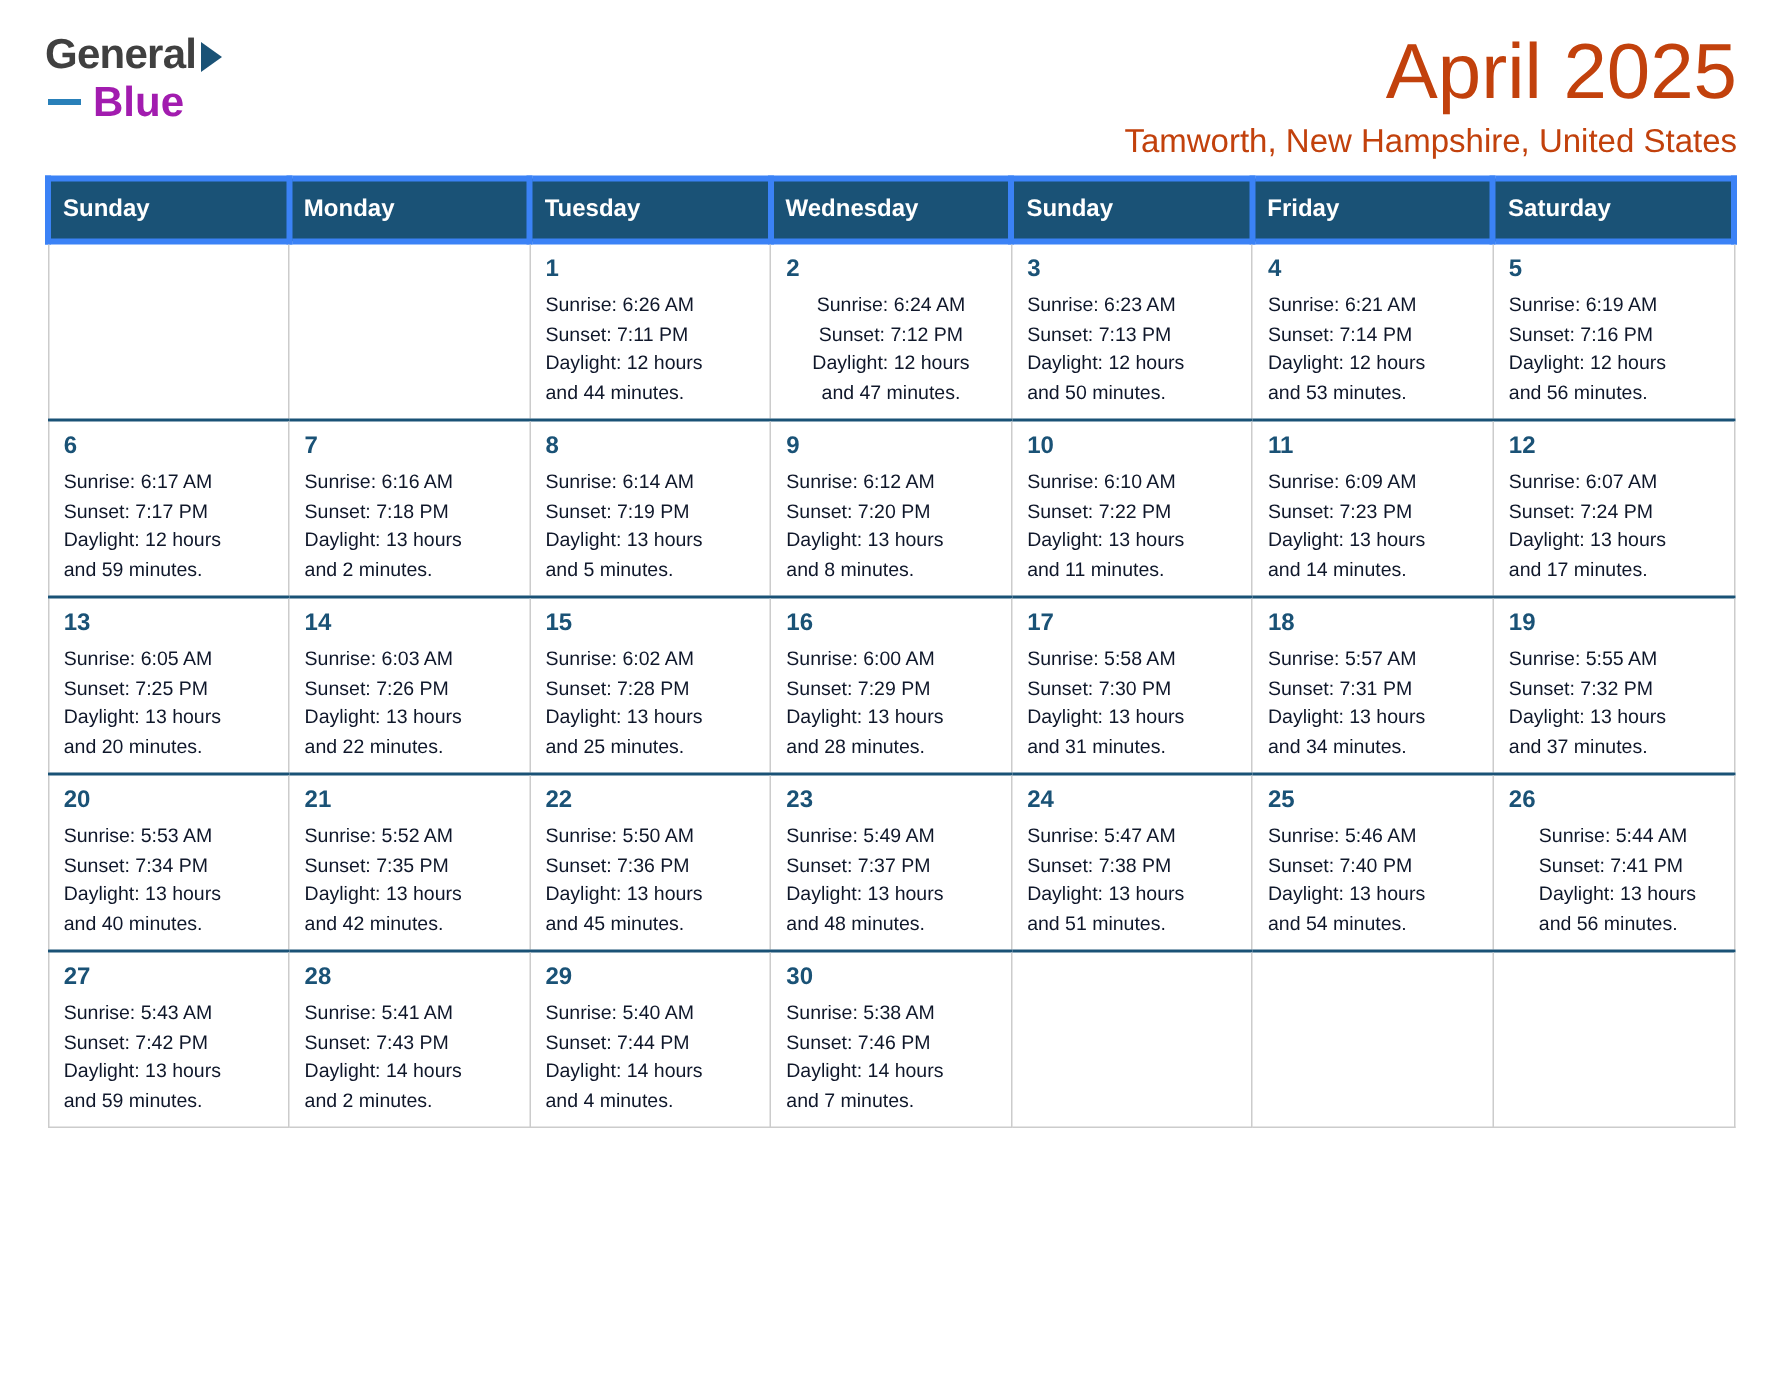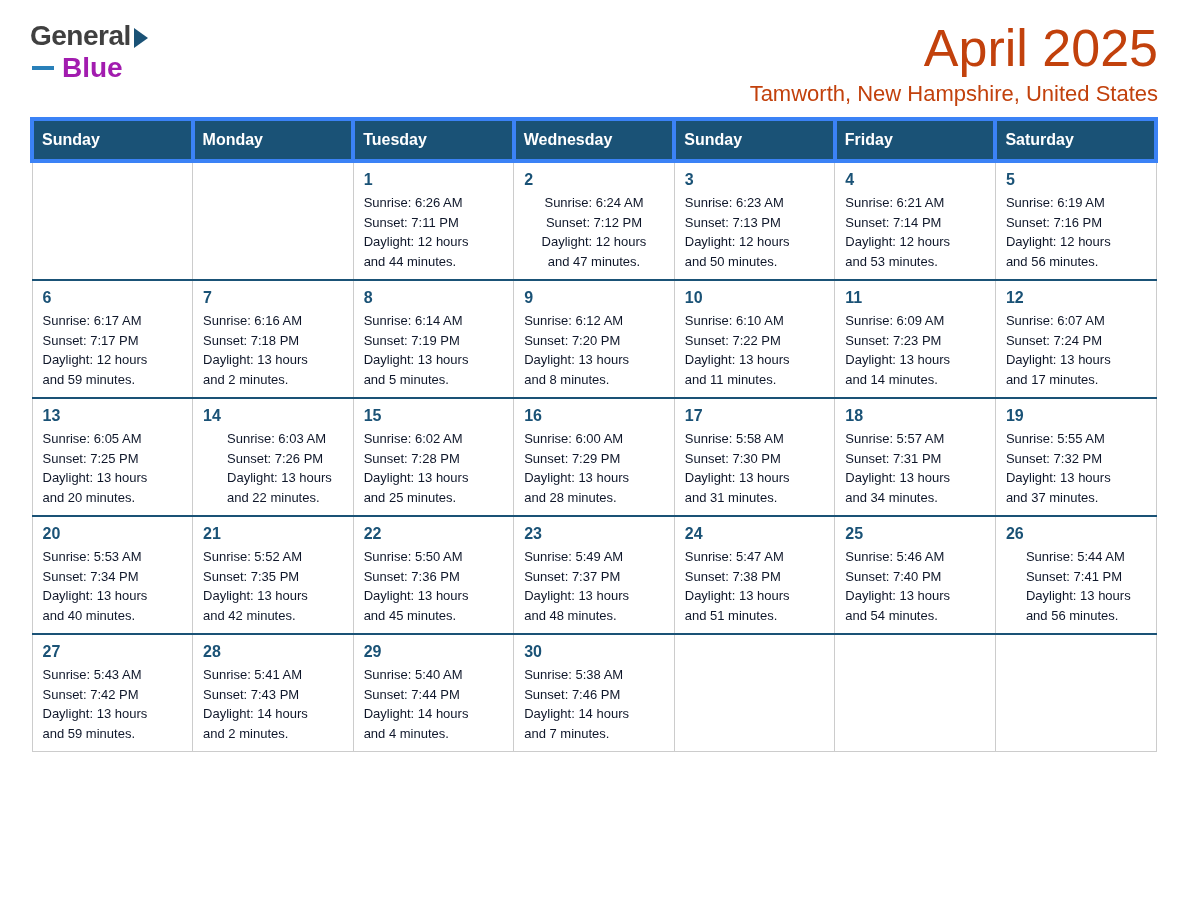--- a/index.html
+++ b/index.html
@@ -231,21 +231,21 @@
       <tr class="week-row">
         <td>
           <span class="day-number">13</span>
           <div class="day-info" style="white-space: pre-line;">Sunrise: 6:05 AM
 Sunset: 7:25 PM
 Daylight: 13 hours
 and 20 minutes.</div>
         </td>
         <td>
           <span class="day-number">14</span>
-          <div class="day-info" style="white-space: pre-line; margin-left: 24px;">Sunrise: 6:03 AM
+          <div class="day-info" style="white-space: pre-line;">Sunrise: 6:03 AM
 Sunset: 7:26 PM
 Daylight: 13 hours
 and 22 minutes.</div>
         </td>
         <td>
           <span class="day-number">15</span>
           <div class="day-info" style="white-space: pre-line;">Sunrise: 6:02 AM
 Sunset: 7:28 PM
 Daylight: 13 hours
 and 25 minutes.</div>

